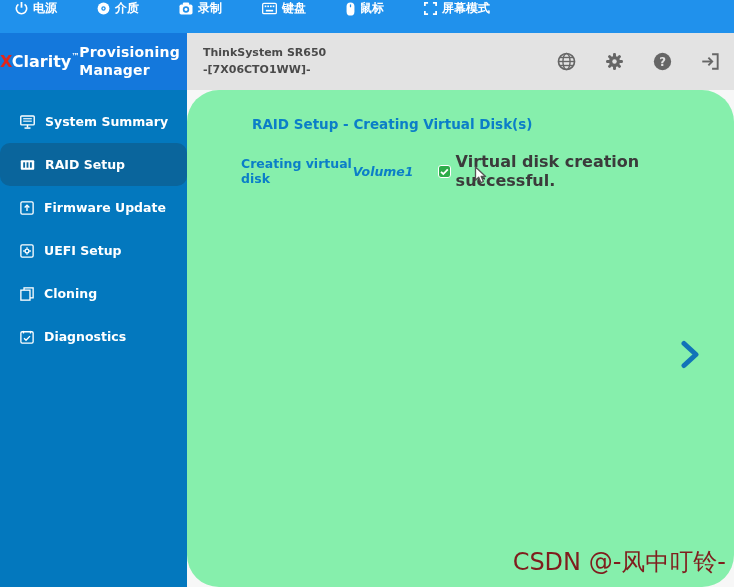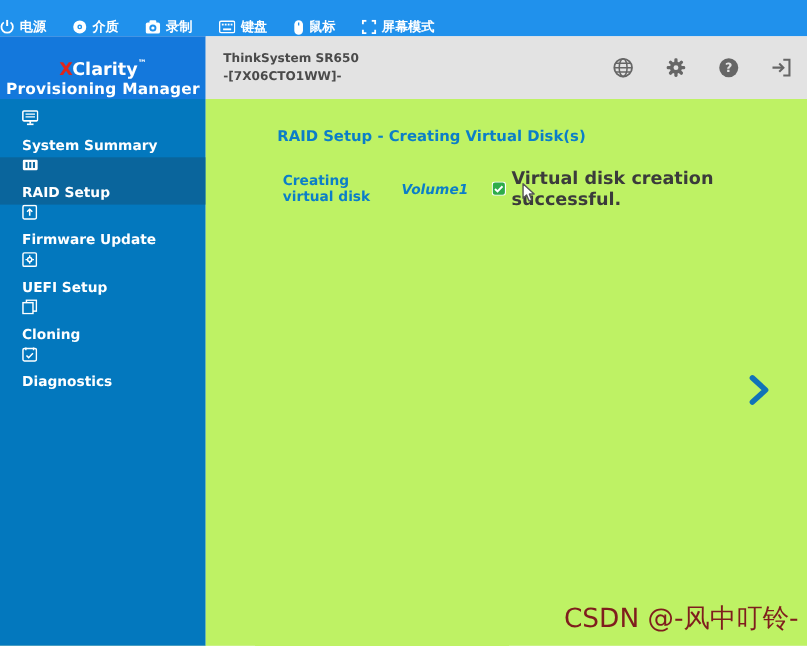--- a/index.html
+++ b/index.html
@@ -4,33 +4,33 @@
 <style>
   html,body{margin:0;padding:0;}
   body{
     width:734px;height:587px;position:relative;overflow:hidden;
     font-family:"DejaVu Sans","Liberation Sans",sans-serif;
     background:#F7F7F7;
   }
   
   .topbar{
     position:absolute;left:0;top:0;width:734px;height:33px;
-    background:#2091EC;display:flex;align-items:flex-end;
-    box-sizing:border-box;gap:24px;
+    background:#2091EC;display:flex;align-items:flex-start;
+    padding-left:15px;box-sizing:border-box;gap:40px;
   }
   .topbar-item{
     display:flex;align-items:center;gap:5px;color:#fff;
     font-size:12px;font-weight:bold;cursor:pointer;white-space:nowrap;
   }
   .topbar-item svg{display:block;}
   
   .logo-panel{
     position:absolute;left:0;top:33px;width:187px;height:57px;
-    background:#1478DC;color:#fff;display:flex;flex-direction:column;
-    justify-content:flex-end;align-items:center;line-height:1.25;
+    background:#1478DC;color:#fff;display:flex;flex-direction:row;
+    justify-content:flex-start;align-items:center;line-height:1.25;
   }
   .logo-line1{font-size:16px;font-weight:bold;}
   .logo-line1 .red-x{color:#E1251B;}
   .logo-line1 .tm{font-size:8px;vertical-align:top;}
   .logo-line2{font-size:14px;font-weight:bold;letter-spacing:.2px;}
   
   .header{
     position:absolute;left:187px;top:33px;width:547px;height:57px;
     background:#E3E3E3;display:flex;align-items:center;box-sizing:border-box;
   }
@@ -41,33 +41,33 @@
     margin-left:auto;display:flex;align-items:center;gap:29px;padding-right:14px;
   }
   .hicon{width:19px;height:19px;cursor:pointer;}
   .hicon svg{display:block;}
   
   .sidebar{
     position:absolute;left:0;top:90px;width:187px;height:497px;
     background:#0378BE;padding-top:10px;box-sizing:border-box;
   }
   .side-item{
-    height:43px;display:flex;gap:10px;
-    padding-left:20px;color:#fff;font-size:12.5px;font-weight:bold;cursor:pointer;flex-direction:column;
-  }
-  .side-item.selected{background:#0A659C;}
+    height:43px;display:flex;align-items:center;gap:10px;
+    padding-left:20px;color:#fff;font-size:12.5px;font-weight:bold;cursor:pointer;
+  }
+  .side-item.selected{background:#0A659C;border-radius:10px;}
   .side-item svg{display:block;flex:none;}
   
-  .main{position:absolute;left:187px;top:90px;width:547px;height:497px;background:#bef264;}
+  .main{position:absolute;left:187px;top:90px;width:547px;height:497px;background:#86efac;border-radius:32px;}
   .page-title{
     position:absolute;left:65px;top:26px;
     color:#0B7EC8;font-size:13.5px;font-weight:bold;
   }
   .task-row{
-    position:absolute;left:70px;top:62px;display:flex;align-items:center;
+    position:absolute;left:54px;top:62px;display:flex;align-items:center;
     font-size:12.5px;font-weight:bold;
   }
   .task-label{color:#0B7EC8;width:116px;}
   .volume-name{color:#0B7EC8;width:88px;font-style:italic;}
   .status-check{margin-right:5px;display:flex;align-items:center;}
   .status-message{color:#3B3B3B;font-size:16px;}
   .cursor{position:absolute;left:287px;top:76px;pointer-events:none;}
   .next-chevron{position:absolute;left:493px;top:250px;cursor:pointer;}
   .watermark{
     position:absolute;right:8px;bottom:9px;color:#7f1d1d;font-size:24px;

